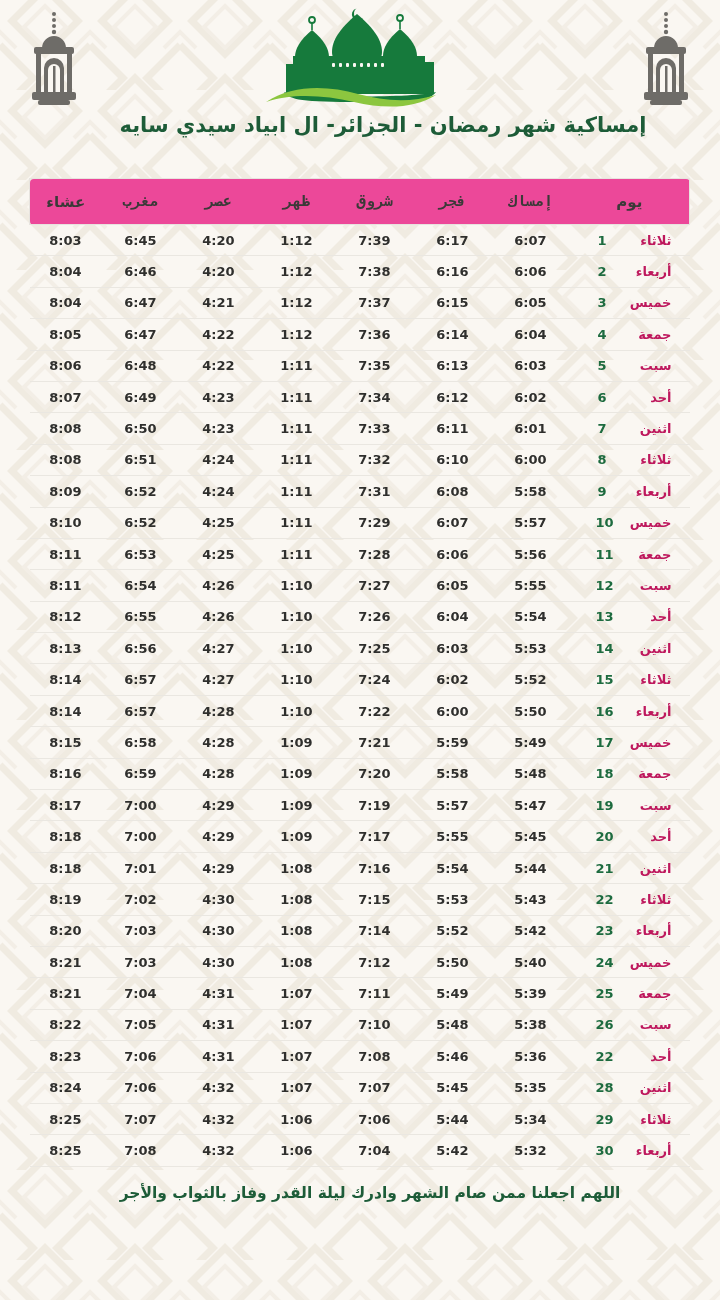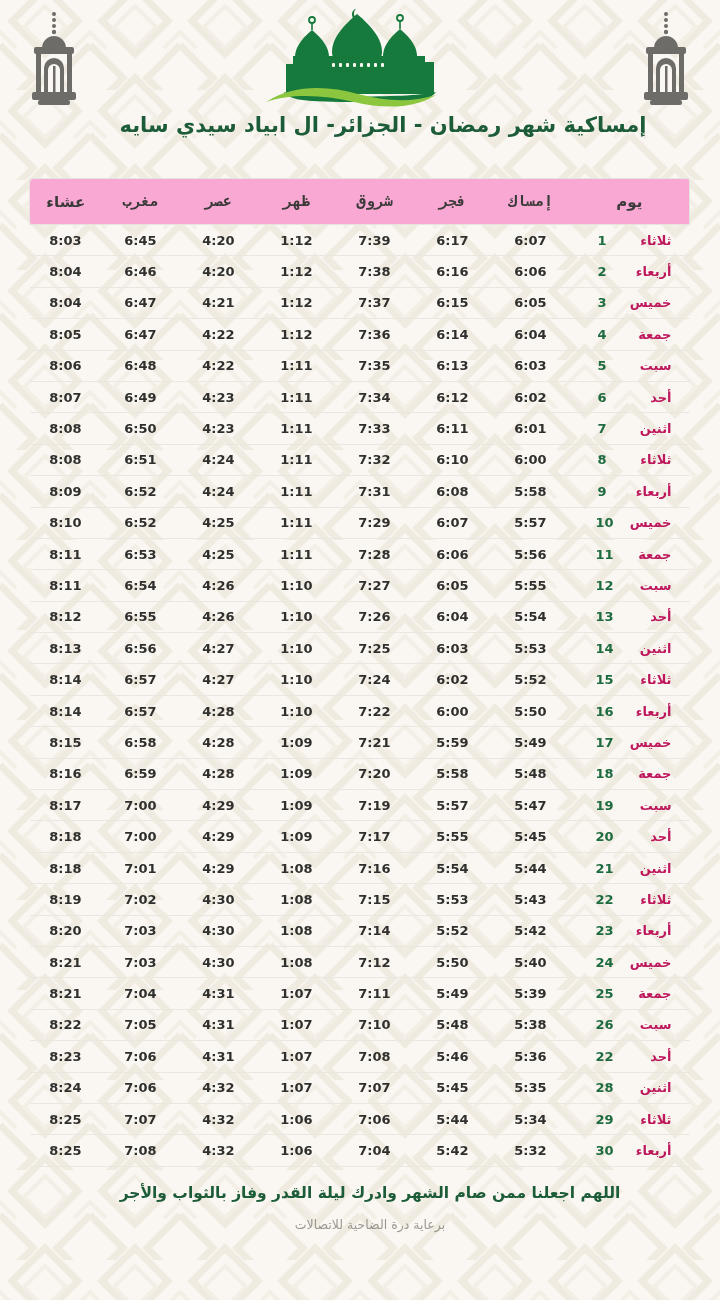--- a/index.html
+++ b/index.html
@@ -79,21 +79,21 @@
     flex: 0 0 auto;
   }
 
   table.imsakia {
     width: 660px;
     border-collapse: collapse;
     table-layout: fixed;
   }
 
   table.imsakia thead th {
-    background: #f9a8d4;
+    background: #ec4899;
     border: 1px solid #e7e4df;
     font-size: 15px;
     font-weight: bold;
     color: #3a3a38;
     height: 46px;
     vertical-align: middle;
     text-align: center;
   }
   table.imsakia thead th:first-child  { border-radius: 0 4px 4px 0; border-left: none; }
   table.imsakia thead th:last-child   { border-radius: 4px 0 0 4px; border-right: none; }
@@ -734,16 +734,15 @@
             <td>4:32</td>
             <td>7:08</td>
             <td>8:25</td>
           </tr>
         </tbody>
     </table>
   </div>
 
   <div class="footer">
     <div class="dua">اللهم اجعلنا ممن صام الشهر وادرك ليلة القدر وفاز بالثواب والأجر</div>
-    <div class="sponsor">برعاية درة الضاحية للاتصالات</div>
   </div>
 
 </div>
 
 </body></html>

